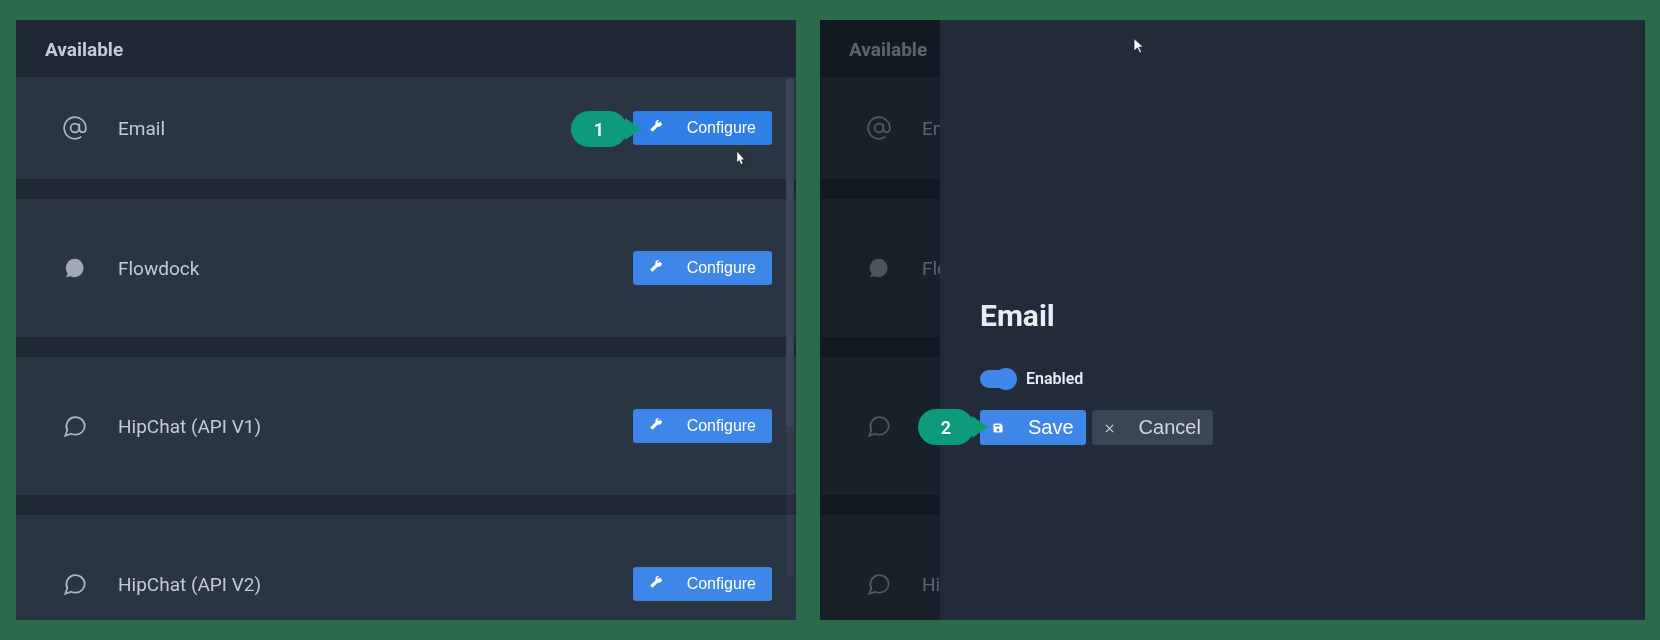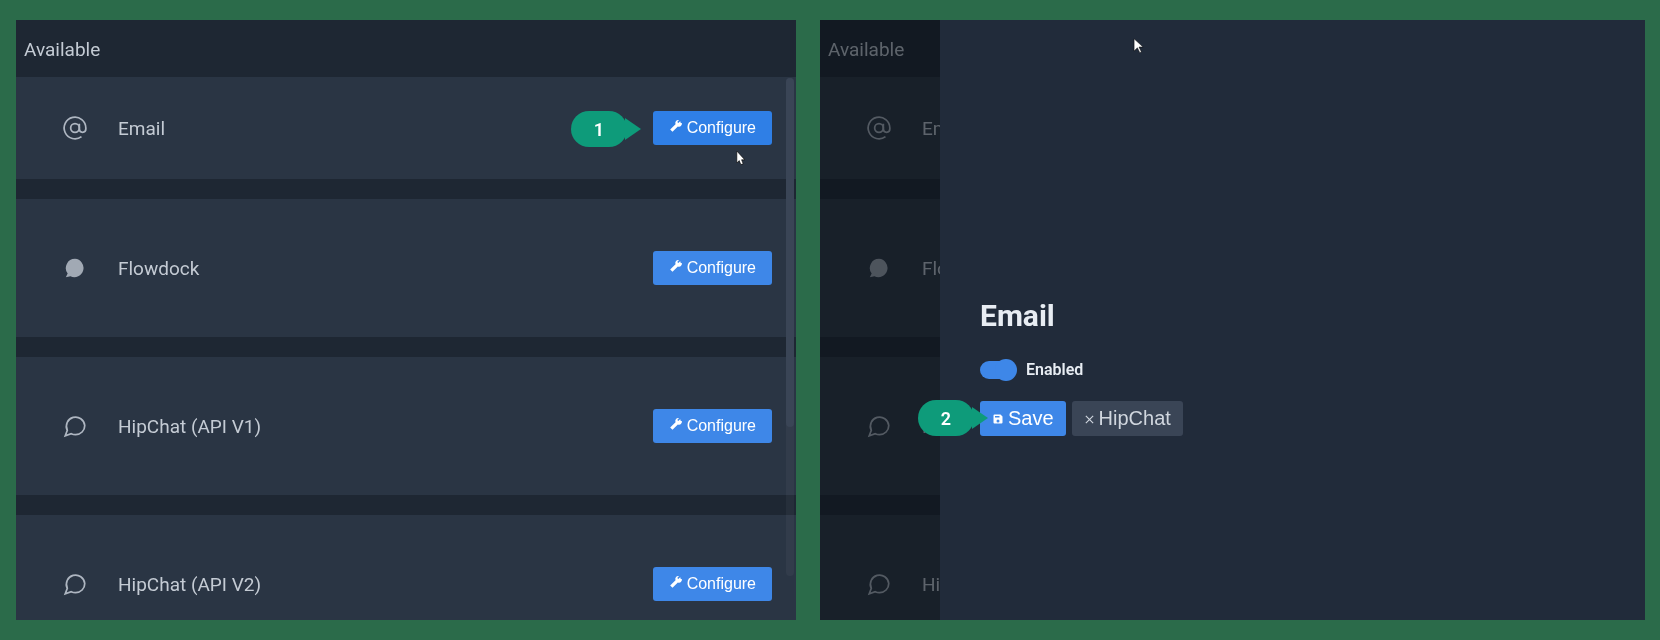--- a/index.html
+++ b/index.html
@@ -26,22 +26,22 @@
   .panel-right {
     width: 825px;
     height: 600px;
     margin-top: 20px;
     margin-left: 4px;
     position: relative;
   }
   .section-header {
     color: #c4cbd4;
     font-size: 19px;
-    padding: 18px 20px 16px 8px;
-    font-weight: 400;
+    padding: 18px 20px 16px 29px;
+    font-weight: 700;
   }
   .int-row {
     background: #2a3544;
     margin: 0 0 20px 0;
     height: 138px;
     display: flex;
     align-items: center;
     padding: 0 24px 0 44px;
     position: relative;
   }
@@ -57,21 +57,21 @@
     flex: 0 0 30px;
   }
   .int-name {
     color: #c4cbd4;
     font-size: 19px;
     flex: 1;
   }
   .btn {
     display: inline-flex;
     align-items: center;
-    gap: 4px;
+    gap: 24px;
     border: none;
     border-radius: 3px;
     padding: 8px 16px;
     font-size: 16px;
     cursor: pointer;
     color: #fff;
     font-weight: 500;
   }
   .btn-primary { background: #3e87e8; }
   .btn-primary.bright { background: #2f7fe6; }
@@ -112,21 +112,21 @@
   .modal-title {
     color: #e8edf3;
     font-size: 30px;
     font-weight: 700;
     margin-top: 278px;
   }
   .toggle-row {
     display: flex;
     align-items: center;
     gap: 10px;
-    margin-top: 27px;
+    margin-top: 36px;
   }
   .toggle {
     width: 36px;
     height: 18px;
     background: #3e87e8;
     border-radius: 10px;
     position: relative;
     cursor: pointer;
   }
   .toggle-knob {
@@ -321,21 +321,21 @@
             </svg>
         </span>
         <span>Save</span>
       </button>
       <button class="btn btn-secondary btn-small">
         <span>
           <svg viewBox="0 0 24 24" width="11" height="11" stroke="currentColor" stroke-width="2.5">
               <path d="M4 4l16 16M20 4L4 20"></path>
             </svg>
         </span>
-        <span>HipChat</span>
+        <span>Cancel</span>
       </button>
       <div class="callout" style="left:-62px; top:-1px;">
         <span>2</span>
       </div>
     </div>
   </div>
 
   <span class="cursor" style="left:312px; top:18px;">
     <svg viewBox="0 0 16 22" width="14" height="18">
       <path d="M2 1v15l4-4 3 6 2-1-3-6h5z" fill="#fff" stroke="#000" stroke-width="0.6"></path>

